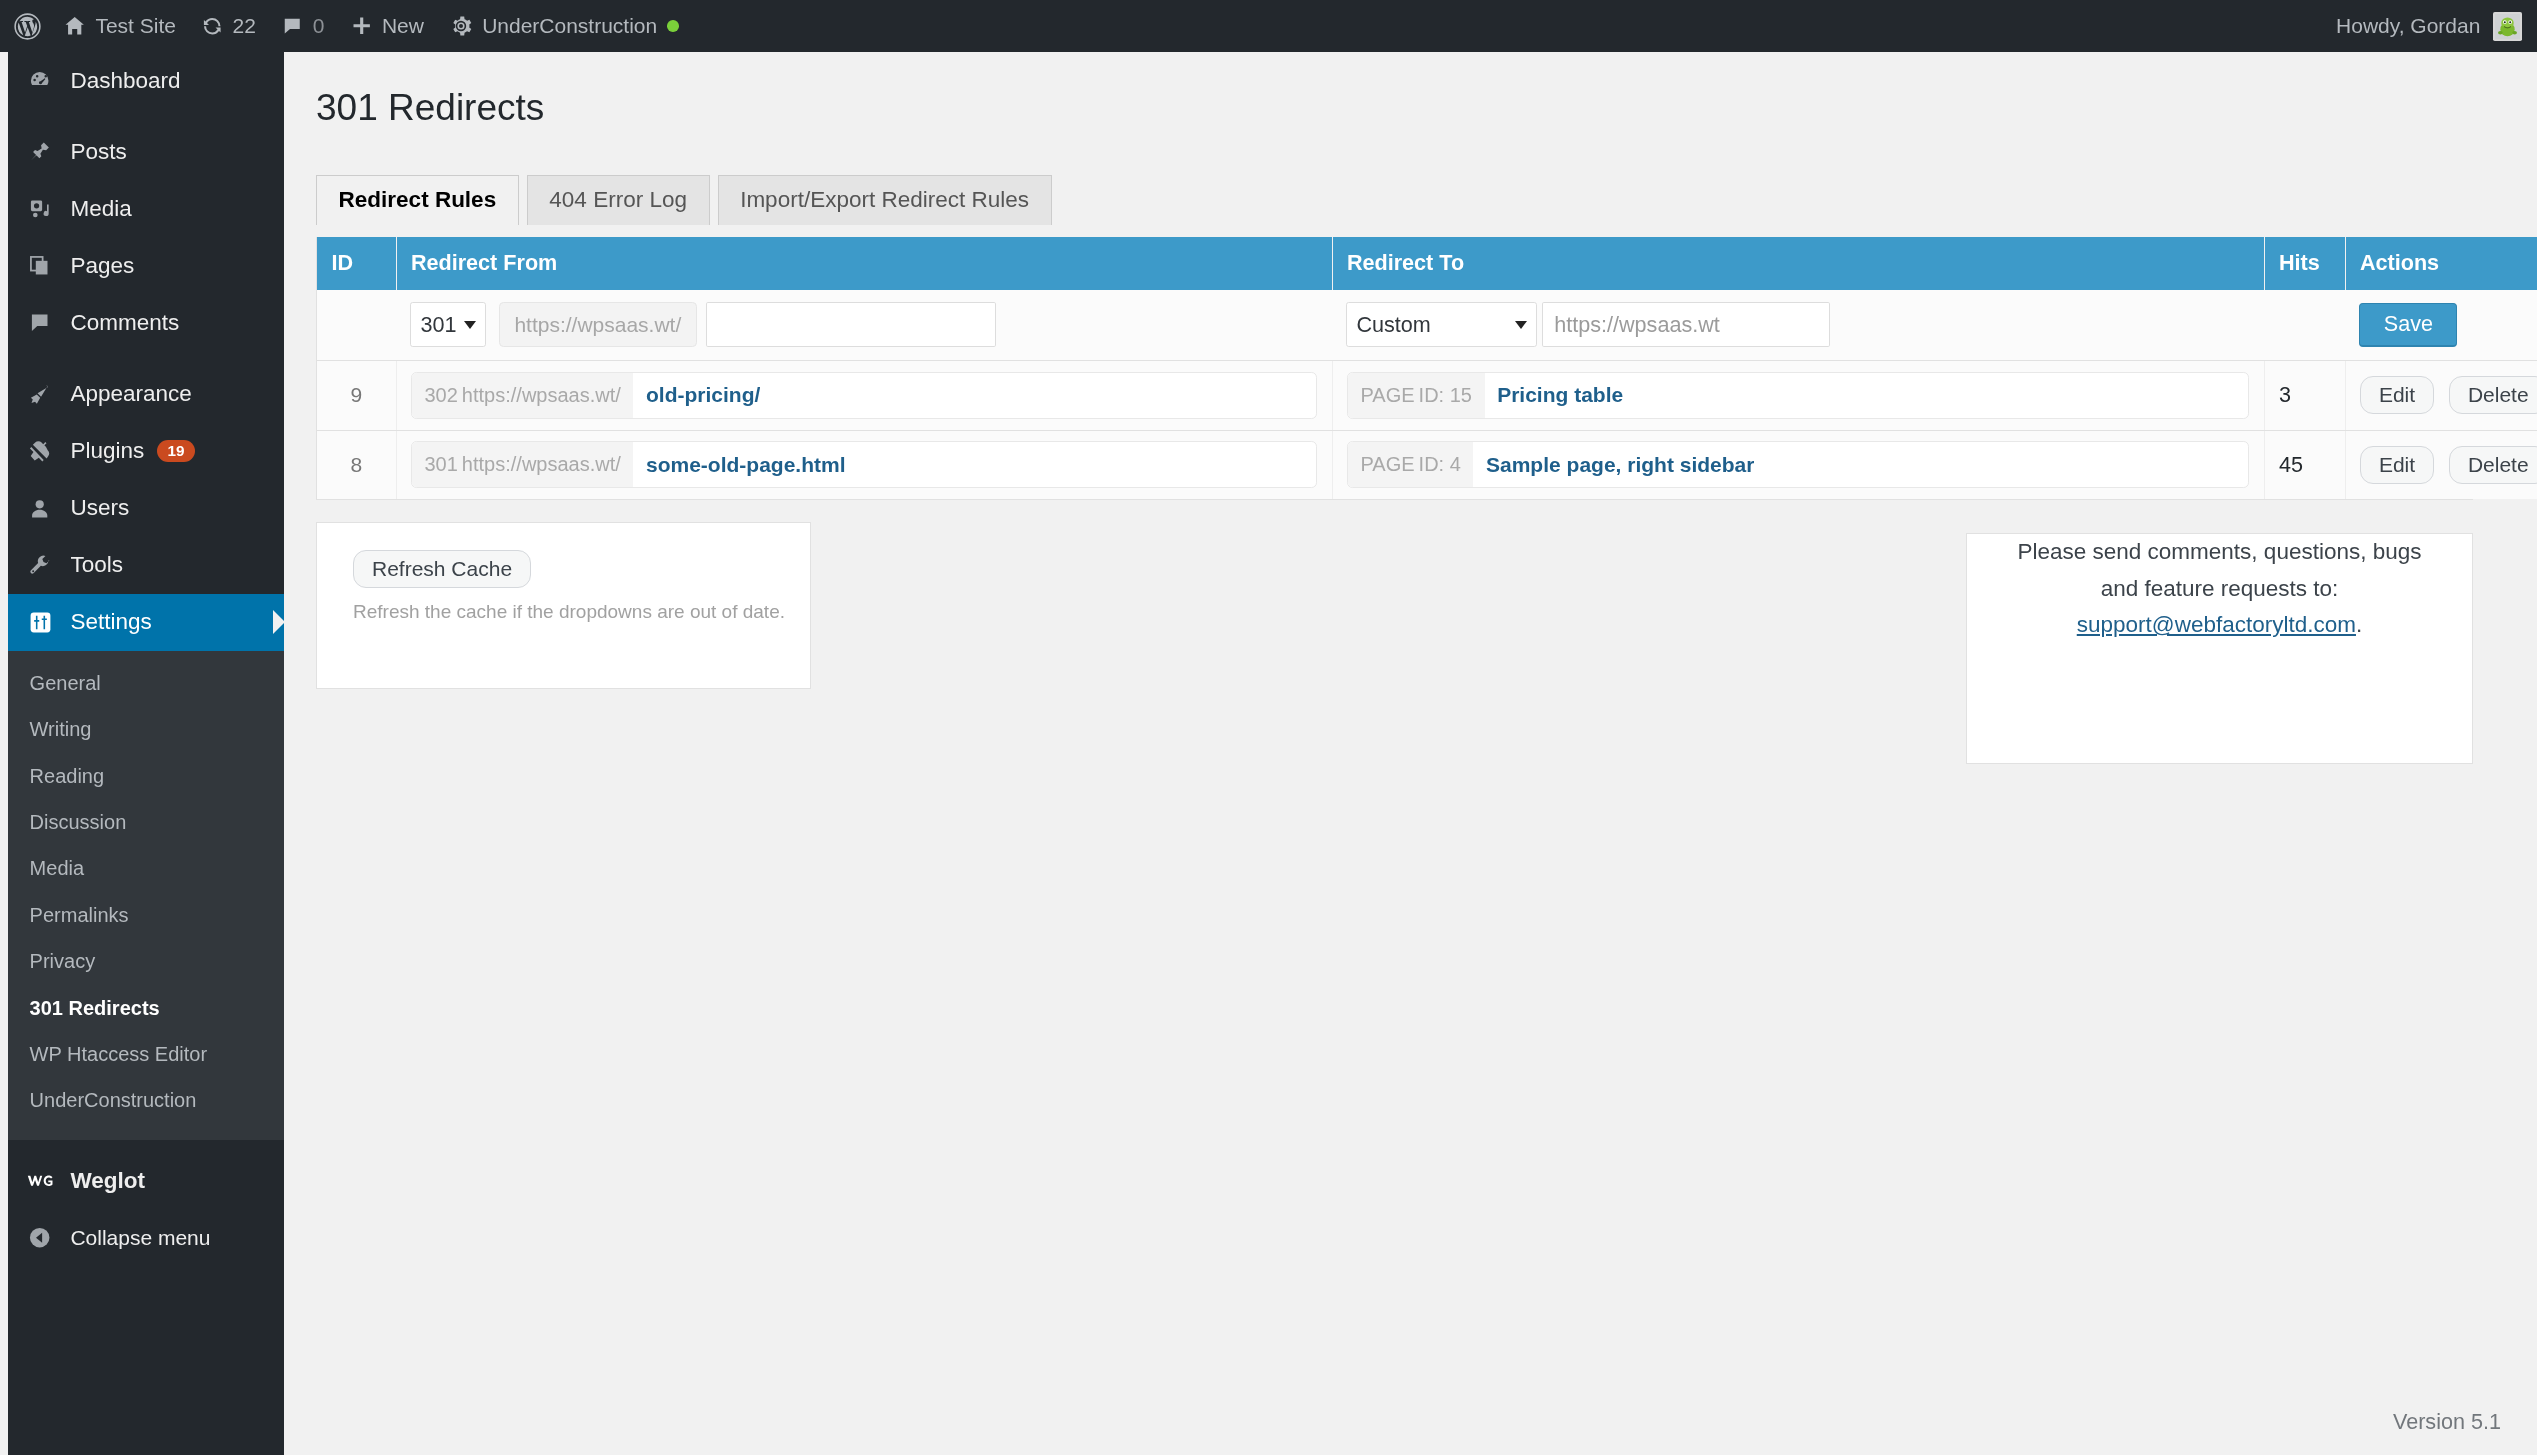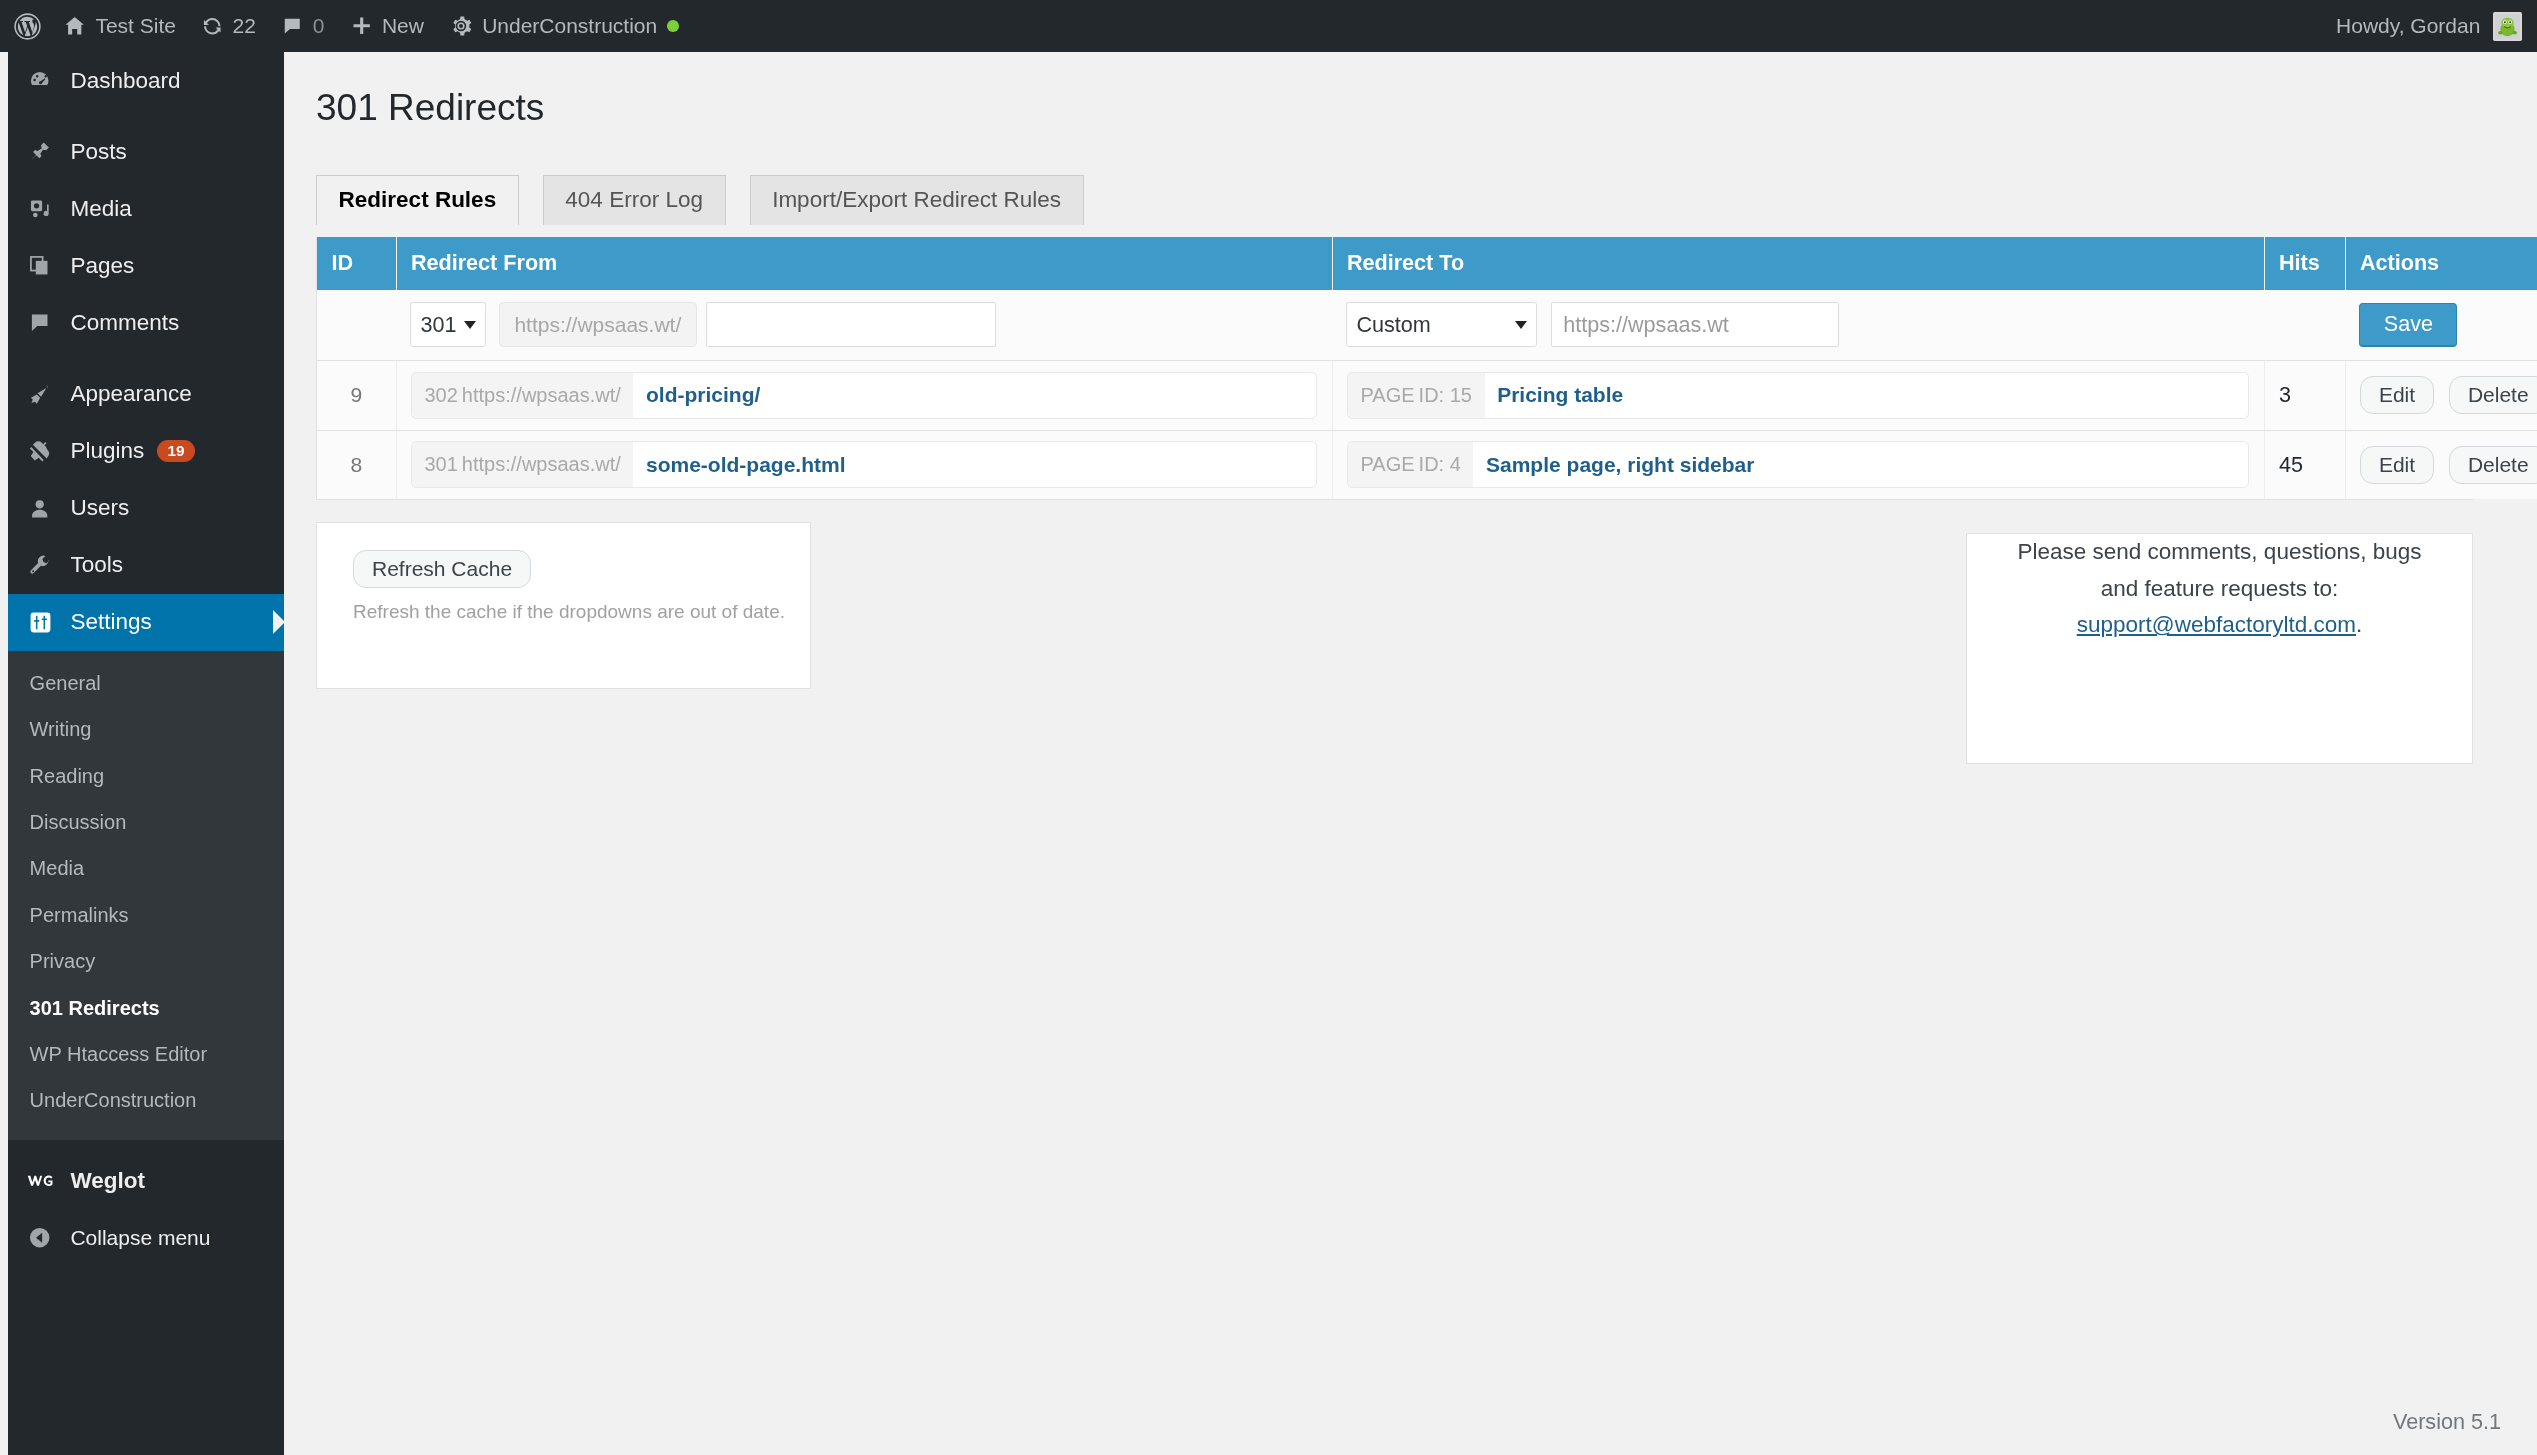--- a/index.html
+++ b/index.html
@@ -128,21 +128,20 @@
     line-height: 1.3;
   }
 
   
   #tabs {
     margin: 41px 8px 0 40px;
     display: flex;
     align-items: flex-end;
     position: relative;
     height: 52px;
-    gap: 16px;
   }
   .tab {
     height: 50px;
     padding: 0 21.6px;
     display: flex; align-items: center;
     font-size: 22.5px;
     color: #555;
     background: #e4e4e4;
     border: 0.9px solid #ccc;
     border-bottom: none;
@@ -263,21 +262,21 @@
     font-size: 21px;
     font-family: "Liberation Sans", sans-serif;
     padding: 0 10.8px;
     color: #23282d;
     border-radius: 1.8px;
   }
   .addrow-to { display: flex; align-items: center; }
   input.url-input {
     height: 45px;
     width: 288px;
-    margin-left: 14px;
+    margin-left: 5px;
     border: 0.9px solid #ddd;
     background: #fff;
     font-size: 21.6px;
     font-family: "Liberation Sans", sans-serif;
     padding: 0 10.8px;
     color: #23282d;
     border-radius: 1.8px;
   }
   input::placeholder { color: #9b9b9b; opacity: 1; }
 

